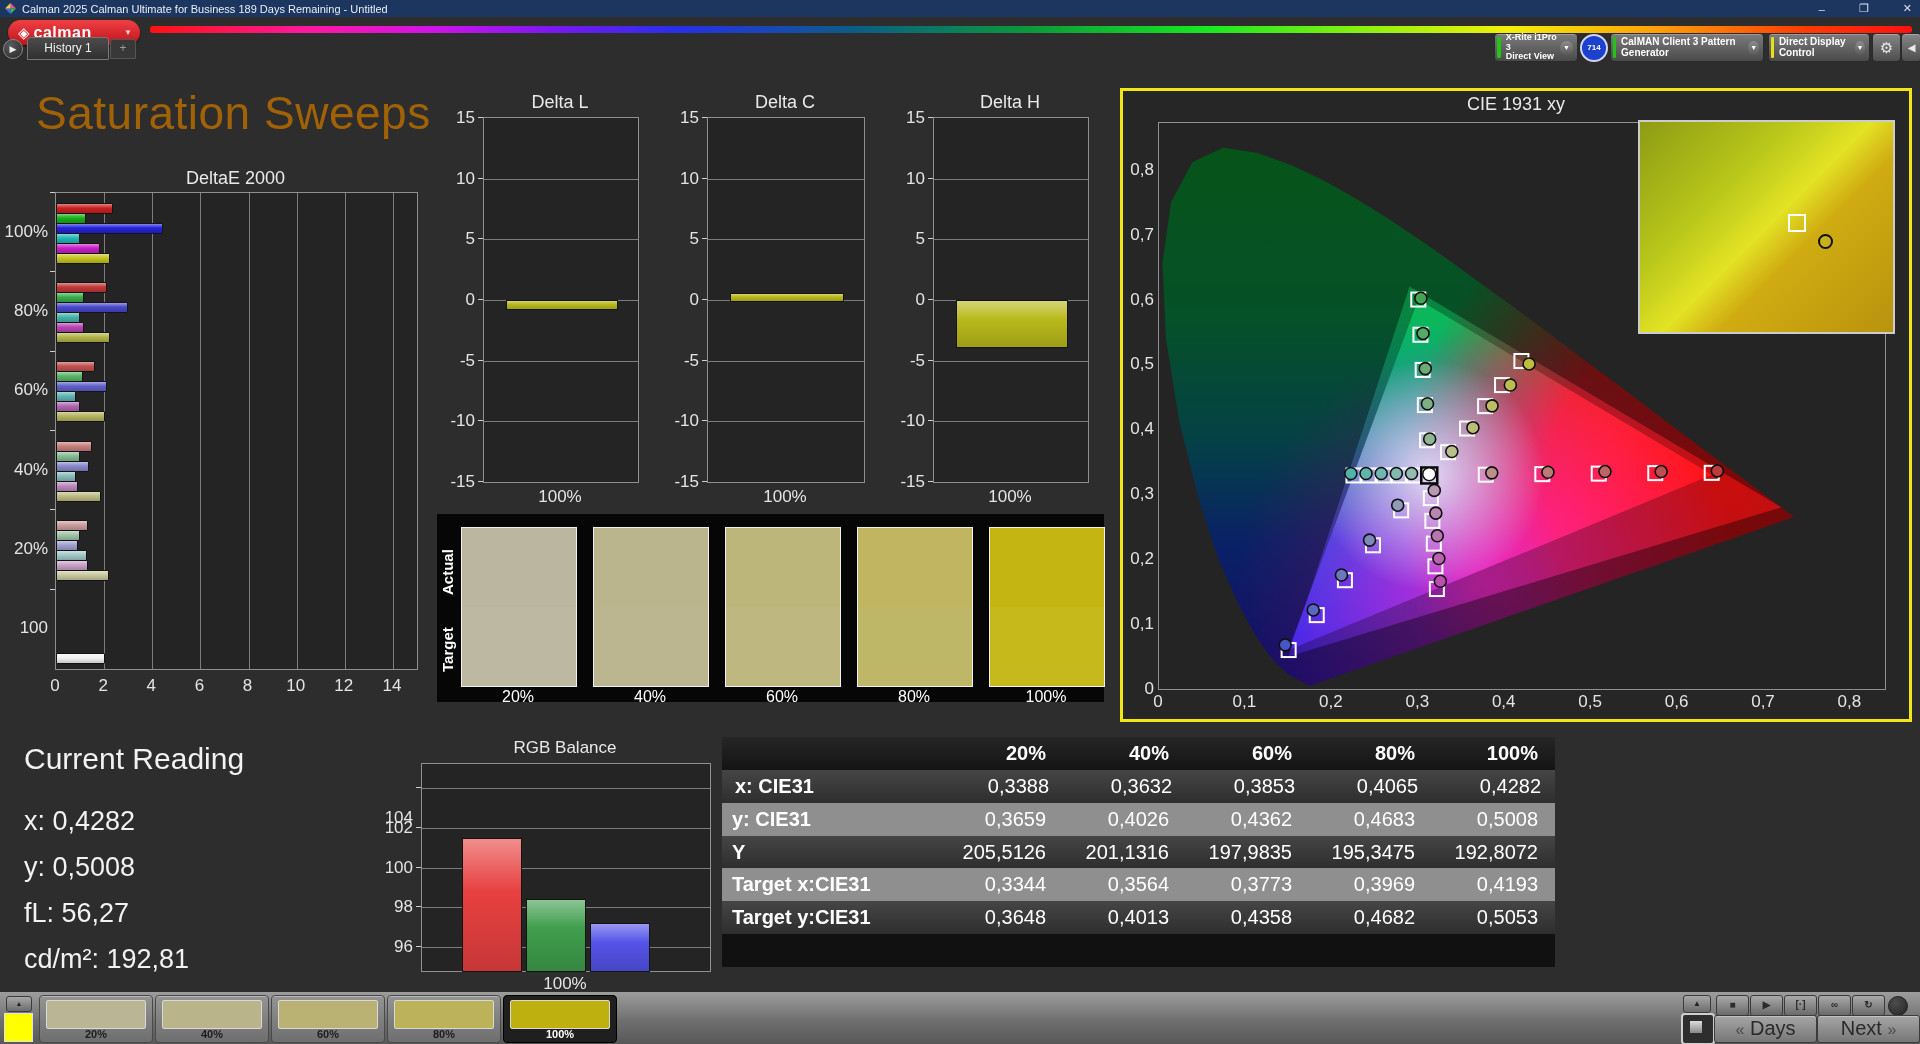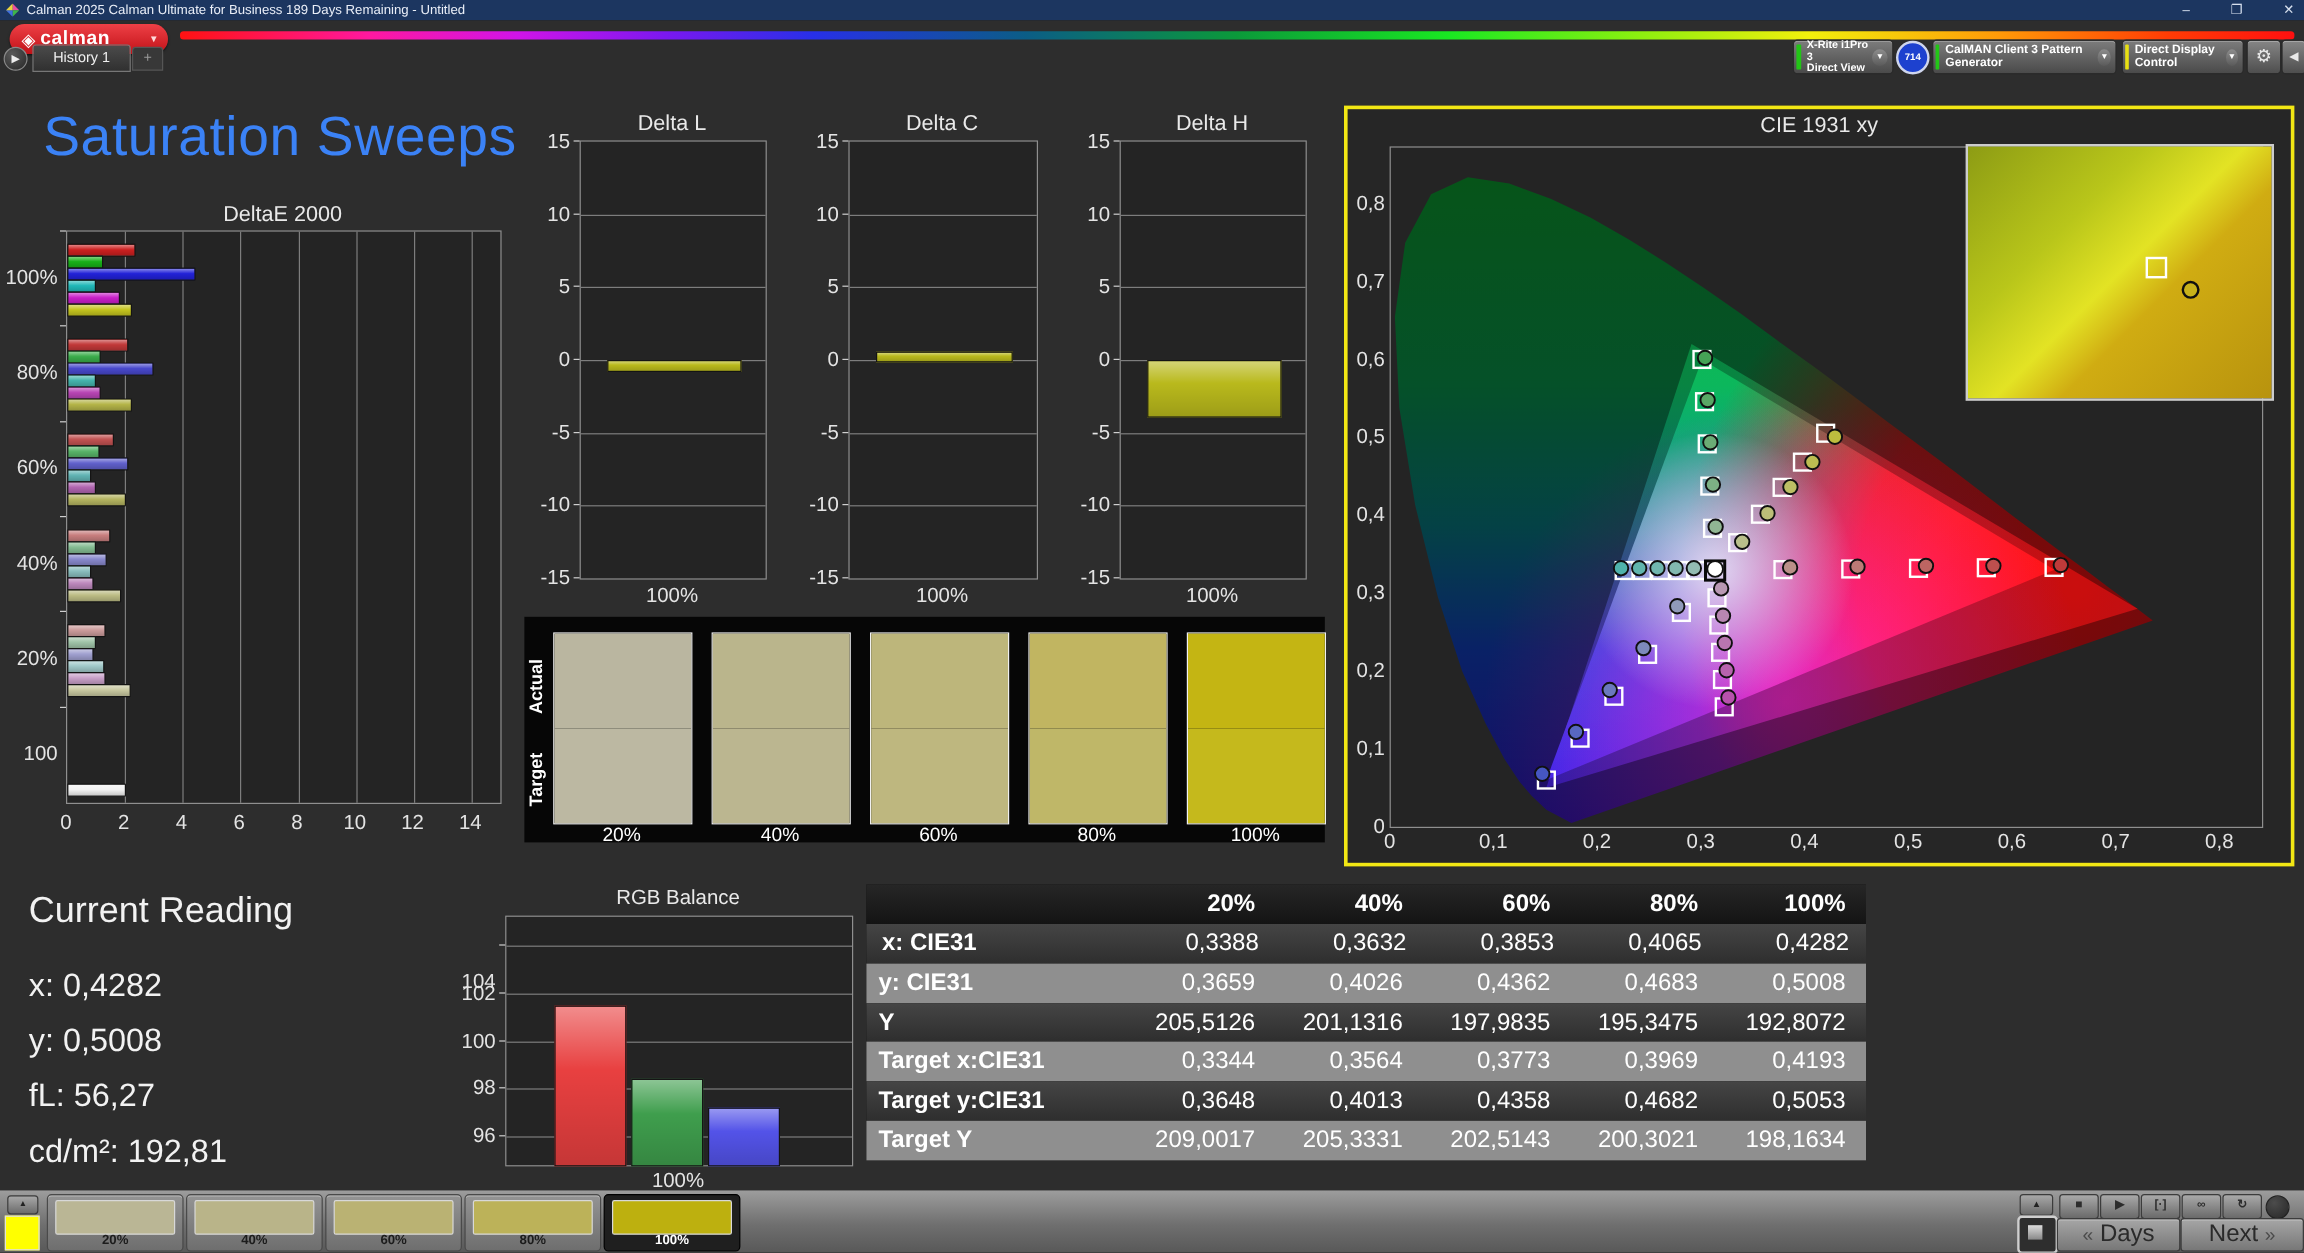--- a/index.html
+++ b/index.html
@@ -43,21 +43,21 @@
     border:2px solid #cfd6ee;color:#fff;font-size:8px;font-weight:bold;text-align:center;line-height:24px;}
   #pgen-drop{left:1610px;width:152px;}
   #pgen-drop .lbl{font-size:10px;}
   #disp-drop{left:1768px;width:100px;}
   #disp-drop .lbl{font-size:10px;}
   .tb-btn{top:33px;height:27px;border-radius:4px;background:linear-gradient(#868686,#4e4e4e);
     border:1px solid #2a2a2a;color:#e8e8e8;text-align:center;cursor:pointer;box-shadow:inset 0 1px 0 #a5a5a5;}
   #gear-btn{left:1872px;width:27px;font-size:15px;line-height:27px;}
   #collapse-btn{left:1901px;width:19px;font-size:10px;line-height:27px;}
   
-  #page-title{left:36px;top:86px;font-size:46px;font-weight:400;color:#3b82f6;letter-spacing:.5px;}
+  #page-title{left:36px;top:86px;font-size:46px;font-weight:400;color:#a16207;letter-spacing:.5px;}
   
   .plot{background:#242424;border:1px solid #8f8f8f;position:absolute;}
   .chart-title{position:absolute;font-size:18px;color:#e9e9e9;text-align:center;}
   .vgrid{position:absolute;top:0;bottom:0;width:1px;background:#7d7d7d;}
   .hgrid{position:absolute;left:0;right:0;height:1px;background:#7d7d7d;}
   .ytick-lbl{position:absolute;font-size:17px;color:#e4e4e4;text-align:right;}
   .xtick-lbl{position:absolute;font-size:17px;color:#e4e4e4;transform:translateX(-50%);}
   .tickmark{position:absolute;background:#cfcfcf;}
   .hbar{position:absolute;height:9px;border:1px solid #141414;border-radius:1px;
     background-image:linear-gradient(rgba(255,255,255,.45),rgba(255,255,255,0) 45%,rgba(0,0,0,.18));}
@@ -508,28 +508,20 @@
       <div class="cv">0,4193</div>
     </div>
     <div class="tr dark" style="top: 164.2px; height: 32.8px;">
       <div class="c0">Target y:CIE31</div>
       <div class="cv">0,3648</div>
       <div class="cv">0,4013</div>
       <div class="cv">0,4358</div>
       <div class="cv">0,4682</div>
       <div class="cv">0,5053</div>
     </div>
-    <div class="tr light" style="top: 197px; height: 32.8px;">
-      <div class="c0">Target Y</div>
-      <div class="cv">209,0017</div>
-      <div class="cv">205,3331</div>
-      <div class="cv">202,5143</div>
-      <div class="cv">200,3021</div>
-      <div class="cv">198,1634</div>
-    </div>
   </div>
 
 <div id="bottom-bar" class="abs"></div>
 <div id="patch-up" class="abs">▲</div>
 <div id="patch-swatch" class="abs" style="background: rgb(255, 255, 0);"></div>
 <div id="patch-buttons">
     <div class="patch-btn" style="left: 39px;">
       <div class="sw" style="background: rgb(186, 182, 149);"></div>
       <div class="pl">20%</div>
     </div>

